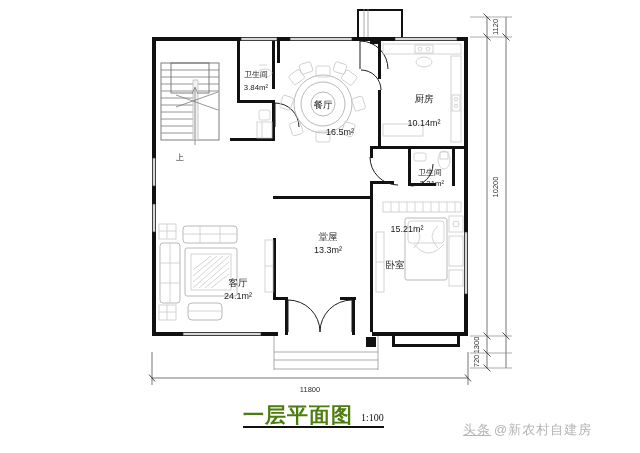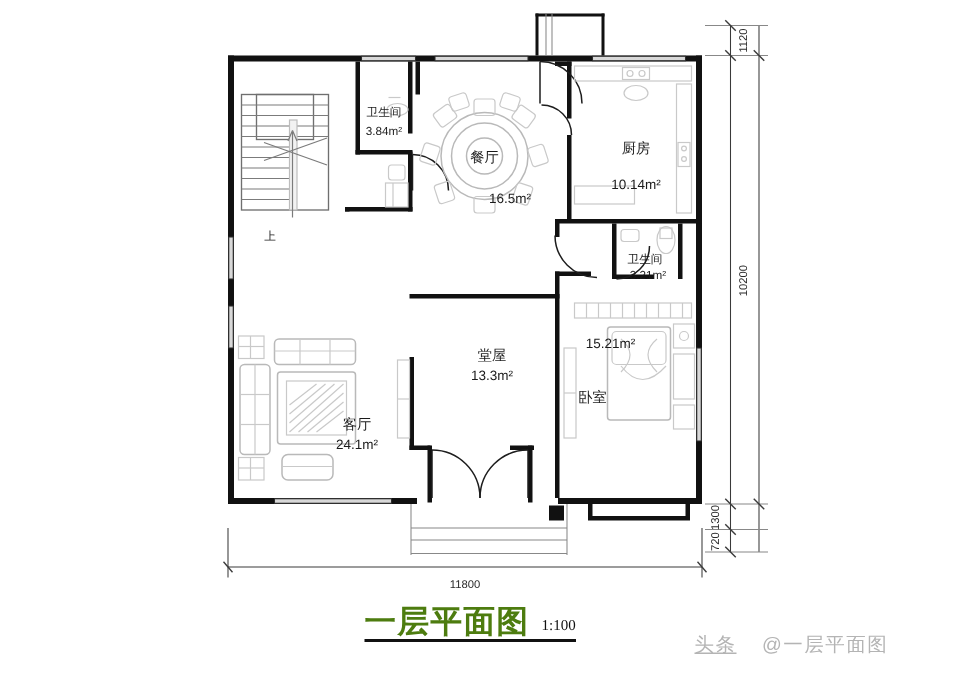--- a/index.html
+++ b/index.html
@@ -38,21 +38,21 @@
     border-bottom:2.2px solid #111;padding-bottom:1px;
   }
   #title-block .t-main{font-size:21px;font-weight:bold;color:#4d7c0f;letter-spacing:1px;line-height:1;}
   #title-block .t-scale{font-family:"Liberation Serif","DejaVu Serif",serif;font-size:10px;color:#111;line-height:1;padding-bottom:2px;}
 
   #watermark{
     position:absolute;left:463px;top:421px;
     font-size:13px;color:#b4b4b4;letter-spacing:1px;
     white-space:nowrap;
   }
-  #watermark .wm-tt{margin-right:17px;text-decoration:underline;}
+  #watermark .wm-tt{margin-right:3px;text-decoration:underline;}
 </style>
 </head>
 <body>
 
 <div id="stage">
 
   <svg id="plan" viewBox="0 0 640 453">
 
     <g>
 
@@ -357,16 +357,16 @@
     </g>
 
   </svg>
 
   <div id="title-block">
     <span class="t-main">一层平面图</span>
     <span class="t-scale">1:100</span>
   </div>
 
   <div id="watermark">
-    <span class="wm-tt">头条</span><span>@一层平面图</span>
+    <span class="wm-tt">头条</span><span>@新农村自建房</span>
   </div>
 
 </div>
 
 </body></html>

